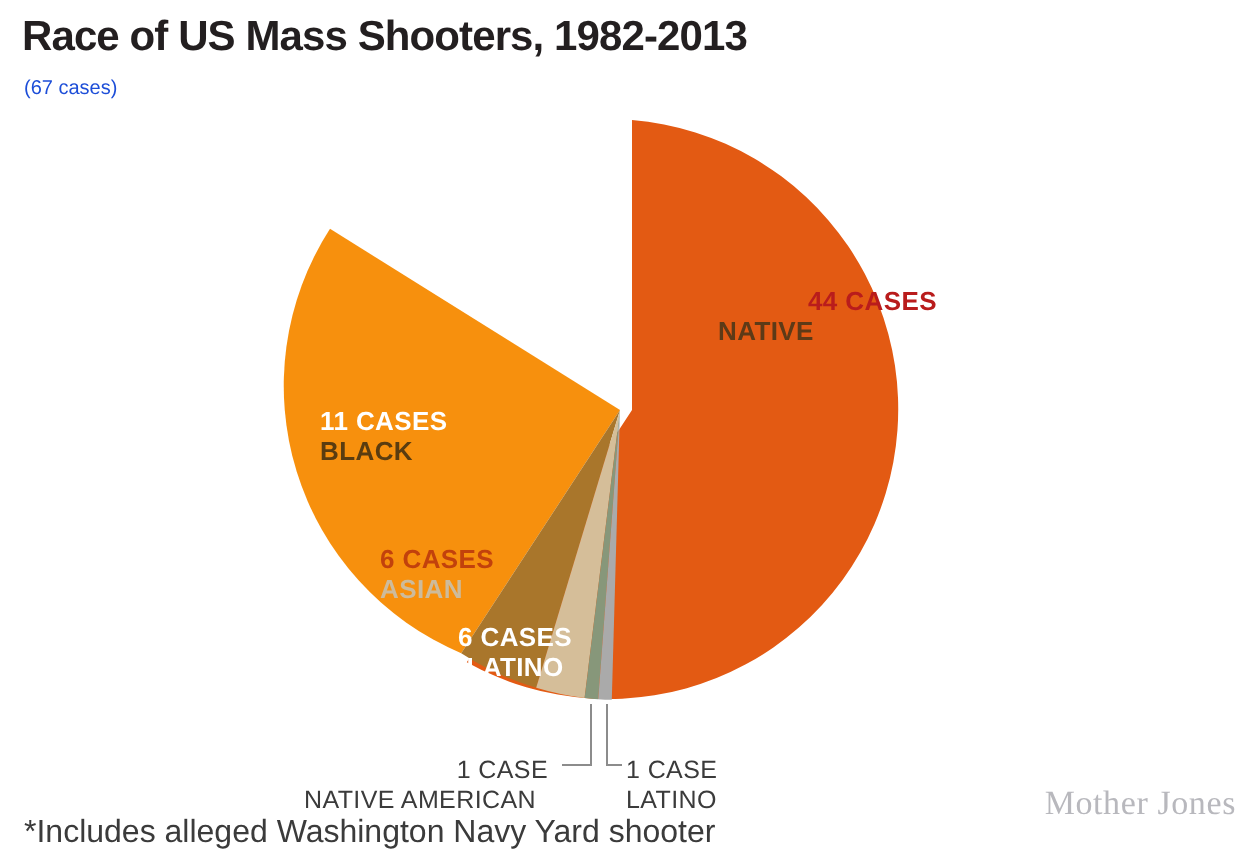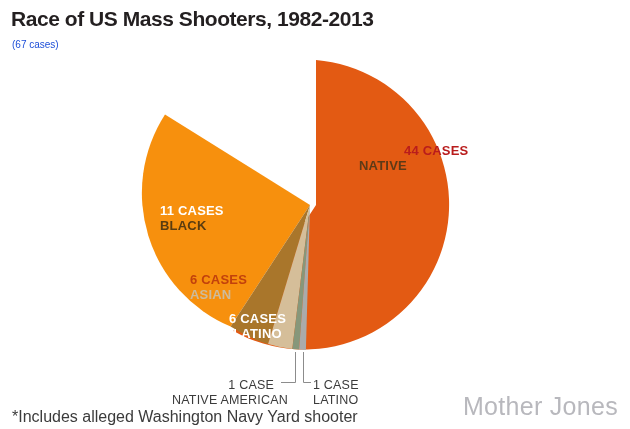--- a/index.html
+++ b/index.html
@@ -92,42 +92,42 @@
   #label-native {
     left: 152px;
     top: 378px;
     text-align: right;
     width: 122px;
   }
   #label-native .lab-count {
     text-align: right;
     padding-right: 0px;
   }
-  #label-native .lab-name { text-align: left; margin-left: 20px; }
+  #label-native .lab-name { text-align: left; }
 
   #label-unknown {
     left: 313px;
     top: 378px;
     text-align: left;
   }
 
   #footnote {
     position: absolute;
     left: 12px;
     top: 408px;
     font-size: 16px;
     color: #3b3b3b;
     white-space: nowrap;
   }
   #brand-logo {
     position: absolute;
     right: 12px;
     top: 392px;
-    font-family: Liberation Sans, sans-serif;
-    font-size: 25px;
+    font-family: Liberation Serif, serif;
+    font-size: 17px;
     color: #b8b8bd;
     letter-spacing: 0.3px;
     white-space: nowrap;
   }
 </style>
 </head>
 <body>
 
 <div id="chart-root">
 

